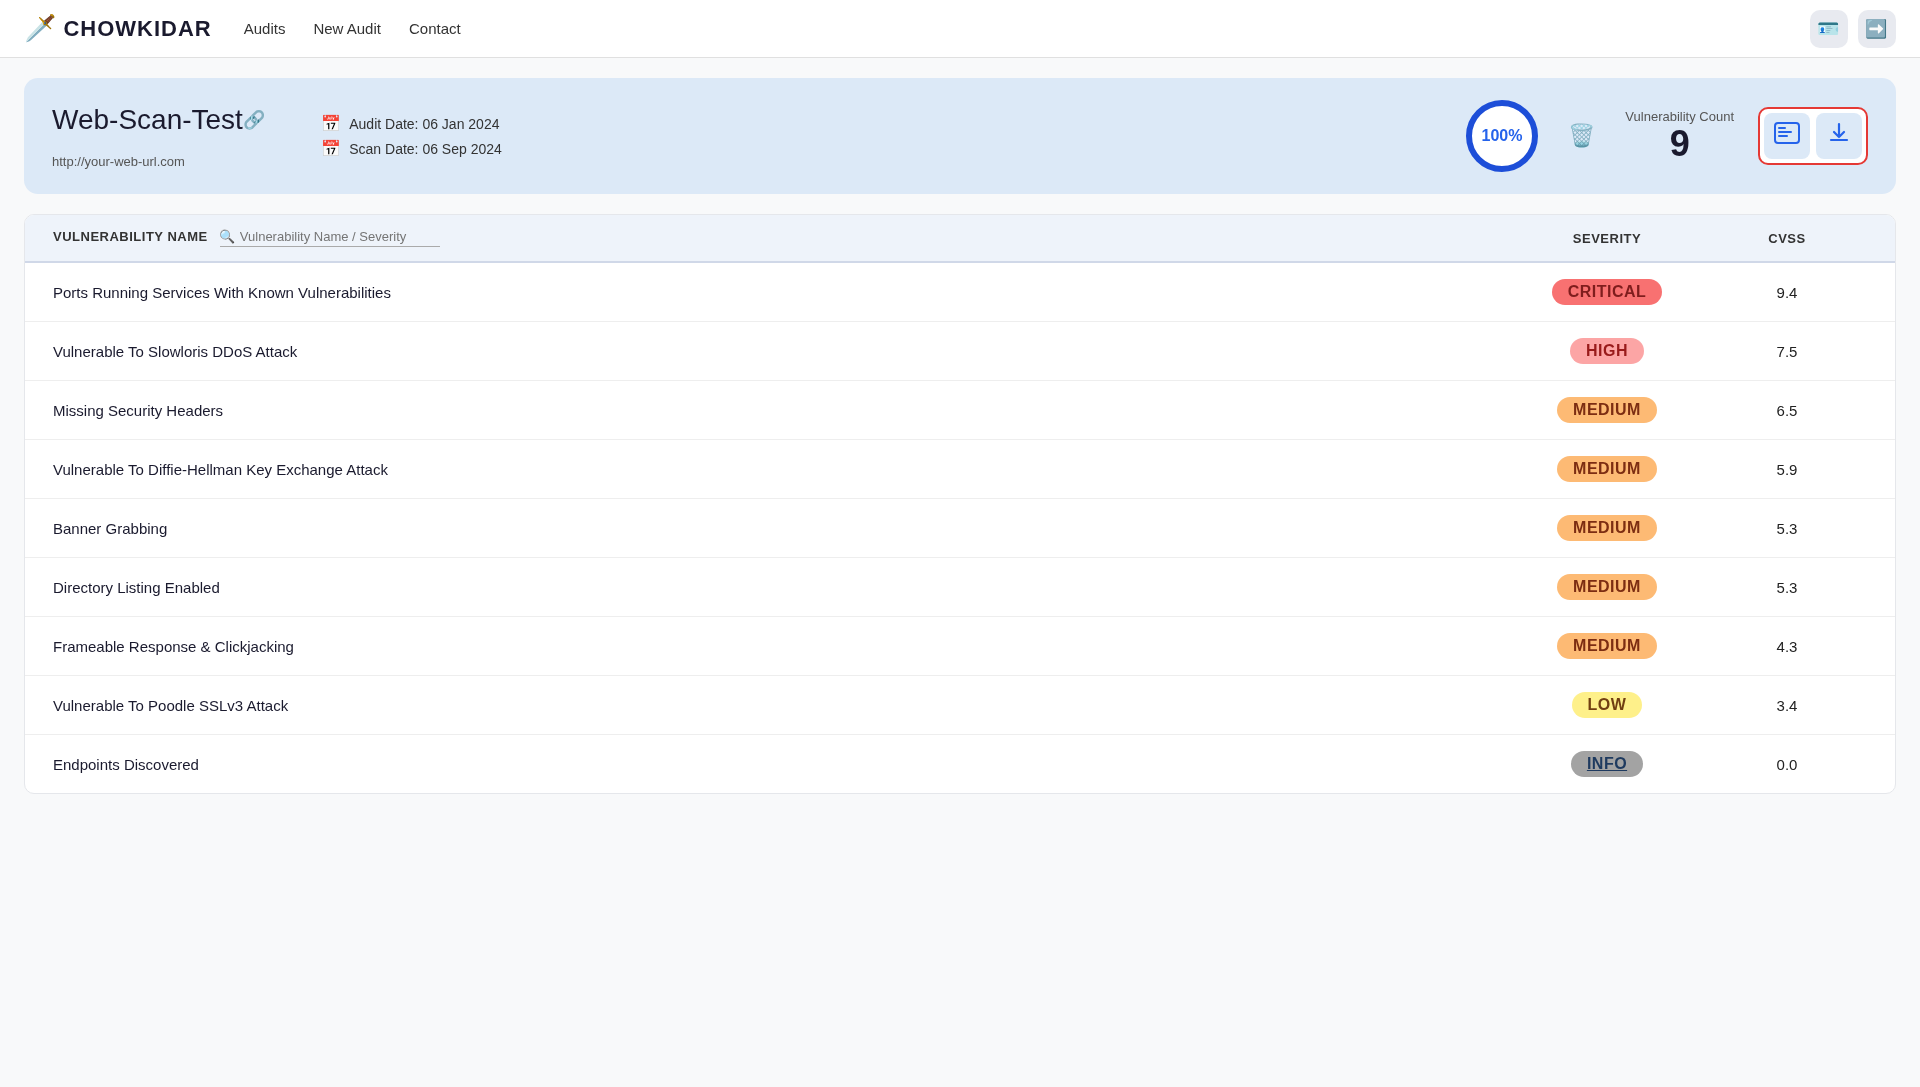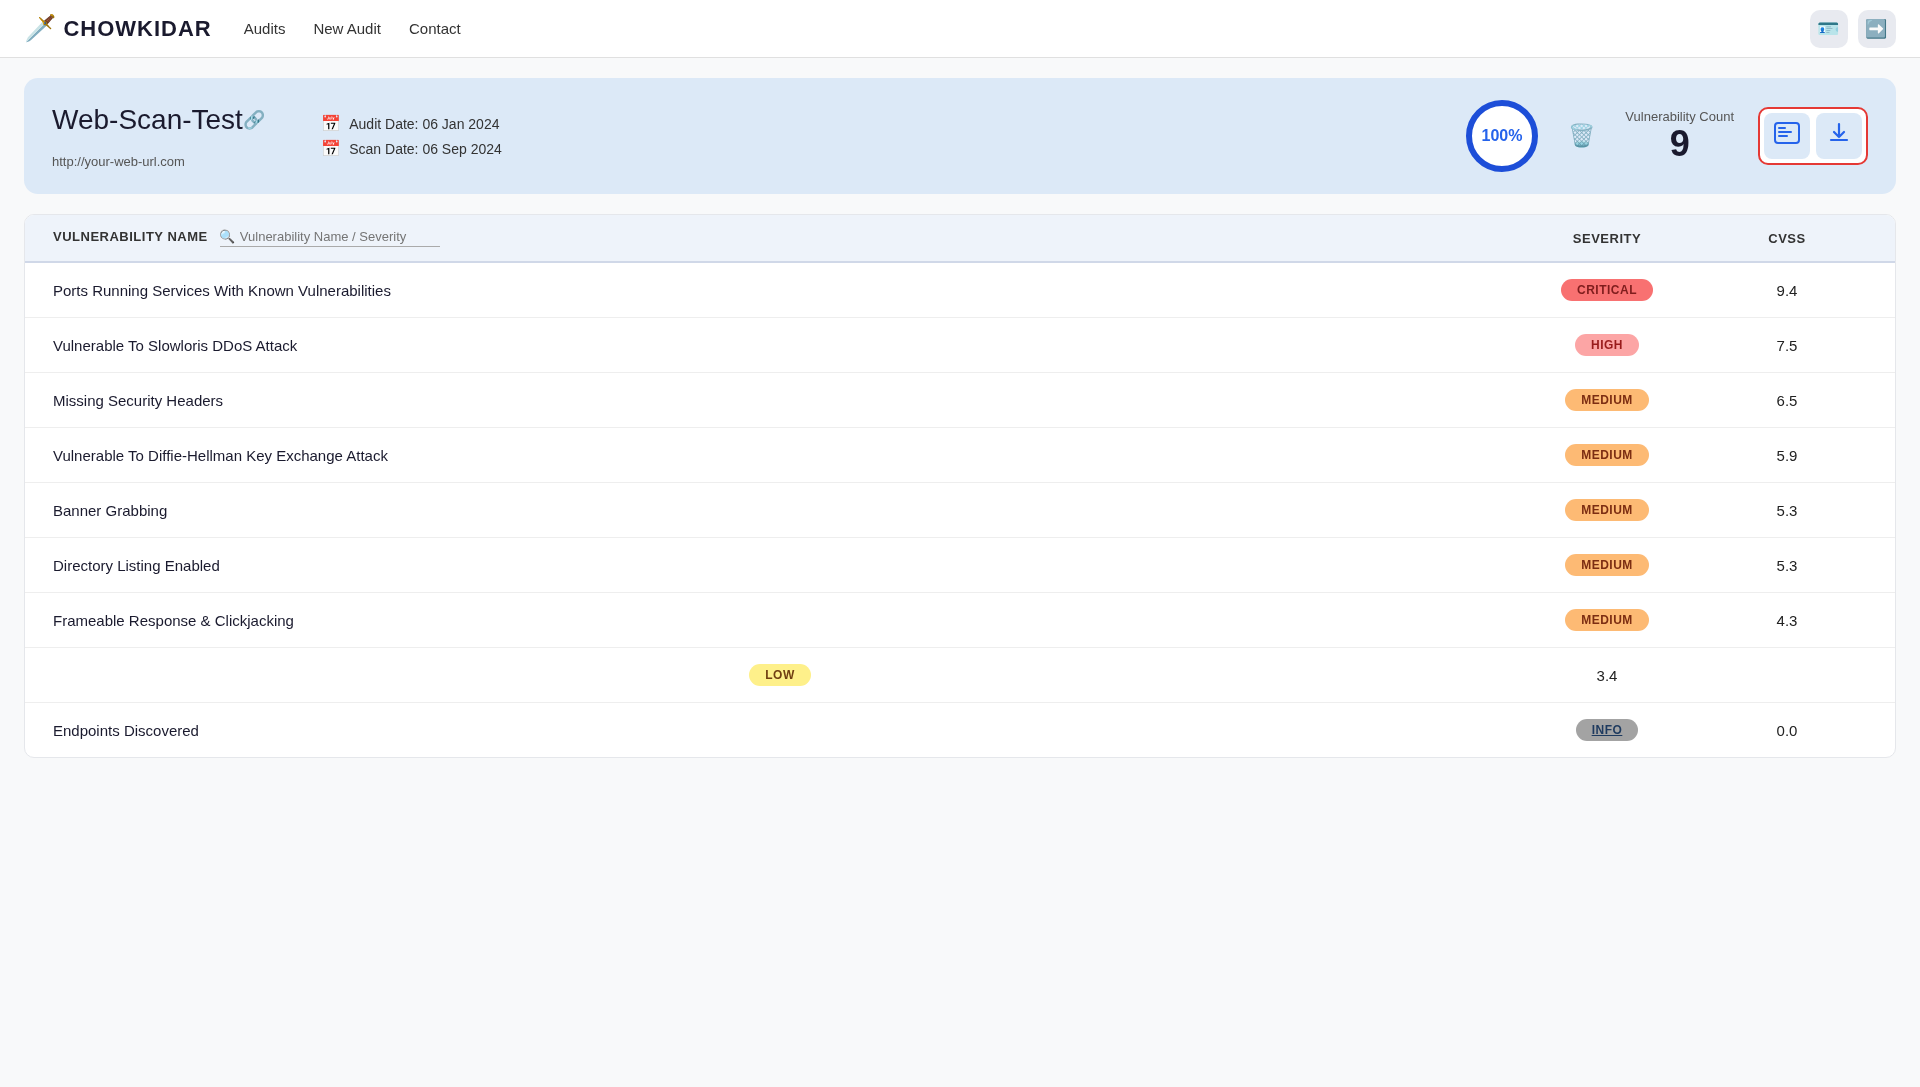--- a/index.html
+++ b/index.html
@@ -214,21 +214,21 @@
     .cvss-cell {
       text-align: center;
       font-size: 15px;
       font-weight: 500;
       color: #222;
     }
     .badge {
       display: inline-block;
       padding: 4px 16px;
       border-radius: 20px;
-      font-size: 12px;
+      font-size: 16px;
       font-weight: 700;
       letter-spacing: 0.5px;
     }
     .badge-critical { background: #f87171; color: #7f1d1d; }
     .badge-high { background: #fca5a5; color: #991b1b; }
     .badge-medium { background: #fdba74; color: #7c2d12; }
     .badge-low { background: #fef08a; color: #713f12; }
     .badge-info { background: #a3a3a3; color: #1e3a5f; text-decoration: underline; }
   </style>
 </head>
@@ -372,20 +372,21 @@
     <div class="cvss-cell">5.3</div>
   </div>
       <div class="table-row">
     <div class="vuln-name">Frameable Response &amp; Clickjacking</div>
     <div class="severity-cell">
       <span class="badge badge-medium">MEDIUM</span>
     </div>
     <div class="cvss-cell">4.3</div>
   </div>
       <div class="table-row">
+    <div class="vuln-name">Vulnerable To Poodle SSLv3 Attack</div>
     <div class="severity-cell">
       <span class="badge badge-low">LOW</span>
     </div>
     <div class="cvss-cell">3.4</div>
   </div>
       <div class="table-row">
     <div class="vuln-name">Endpoints Discovered</div>
     <div class="severity-cell">
       <span class="badge badge-info">INFO</span>
     </div>

